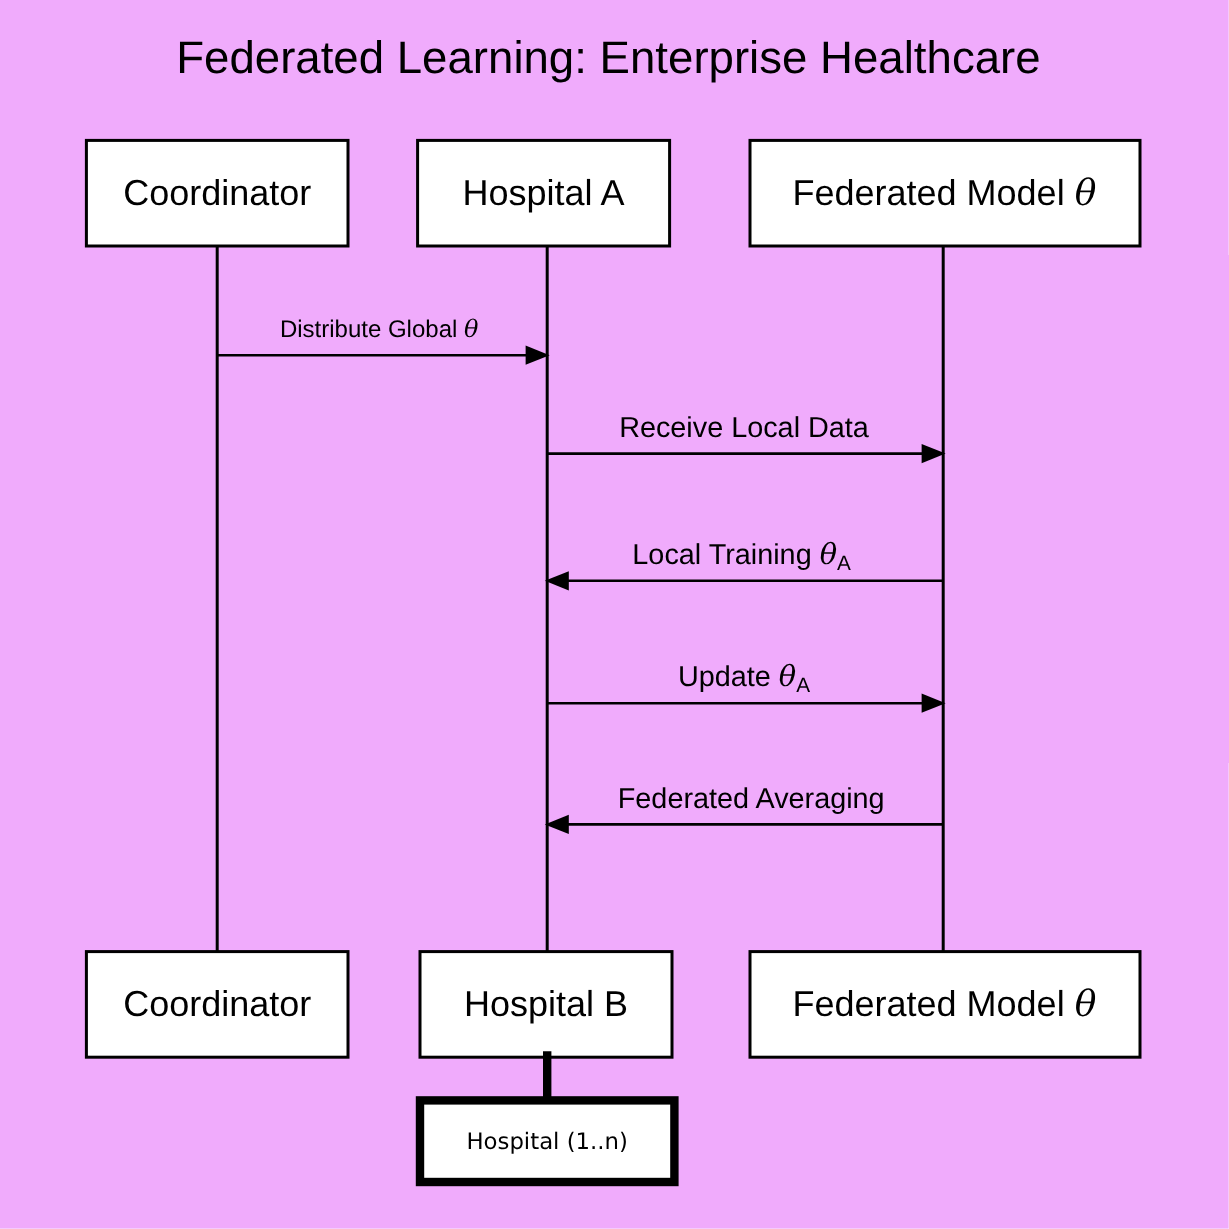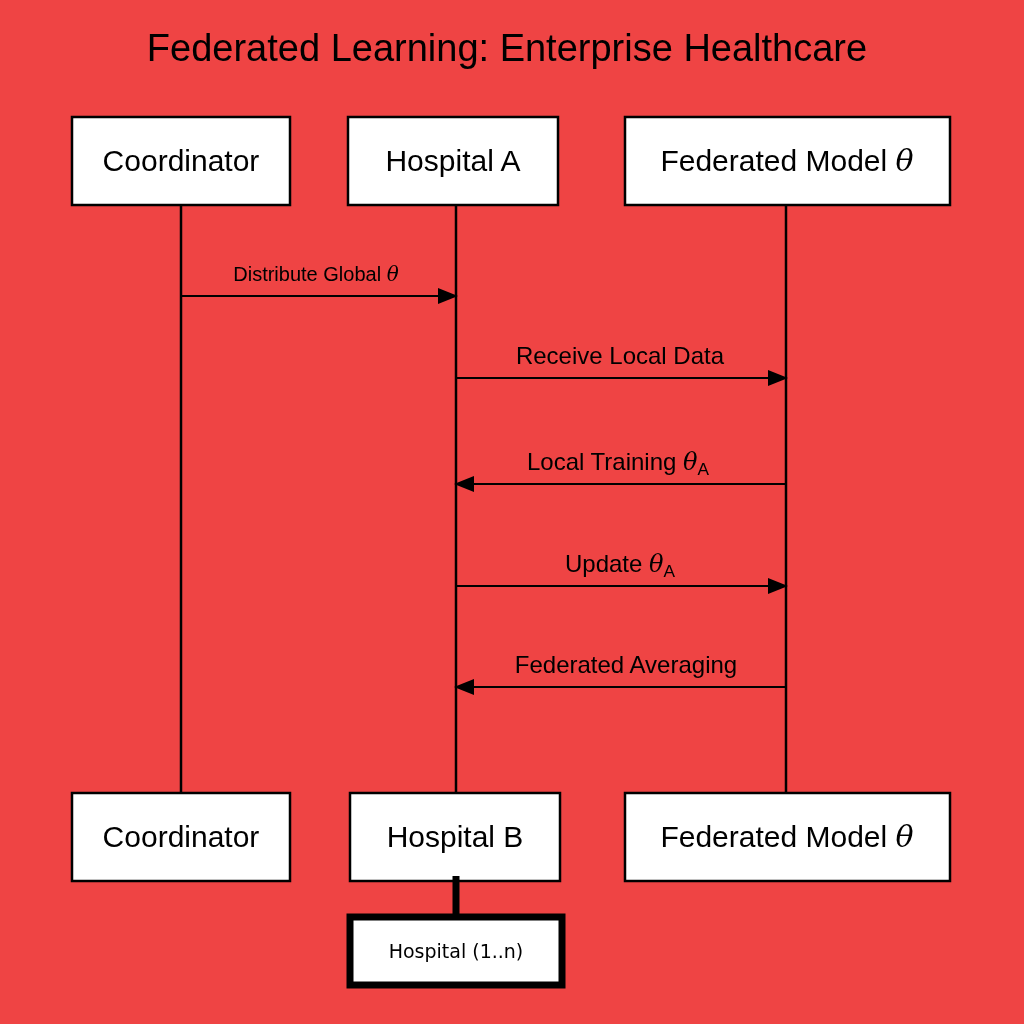--- a/index.html
+++ b/index.html
@@ -60,21 +60,21 @@
     font-style: italic;
     font-family: "DejaVu Serif", serif;
   }
   .sub {
     font-size: 0.72em;
   }
 </style>
 </head>
 <body>
 
-<div id="canvas" style="background: #ef4444;">
+<div id="canvas" style="background: #f0abfc;">
   <svg id="diagram-svg" viewBox="0 0 1024 1024" xmlns="http://www.w3.org/2000/svg">
 
     <text class="title-text" x="507" y="61">Federated Learning: Enterprise Healthcare</text>
 
     <g>
       <line x1="181" y1="205" x2="181" y2="793" stroke="#000" stroke-width="2.5"></line>
       <line x1="456" y1="205" x2="456" y2="793" stroke="#000" stroke-width="2.5"></line>
       <line x1="786" y1="205" x2="786" y2="793" stroke="#000" stroke-width="2.5"></line>
     </g>
 

